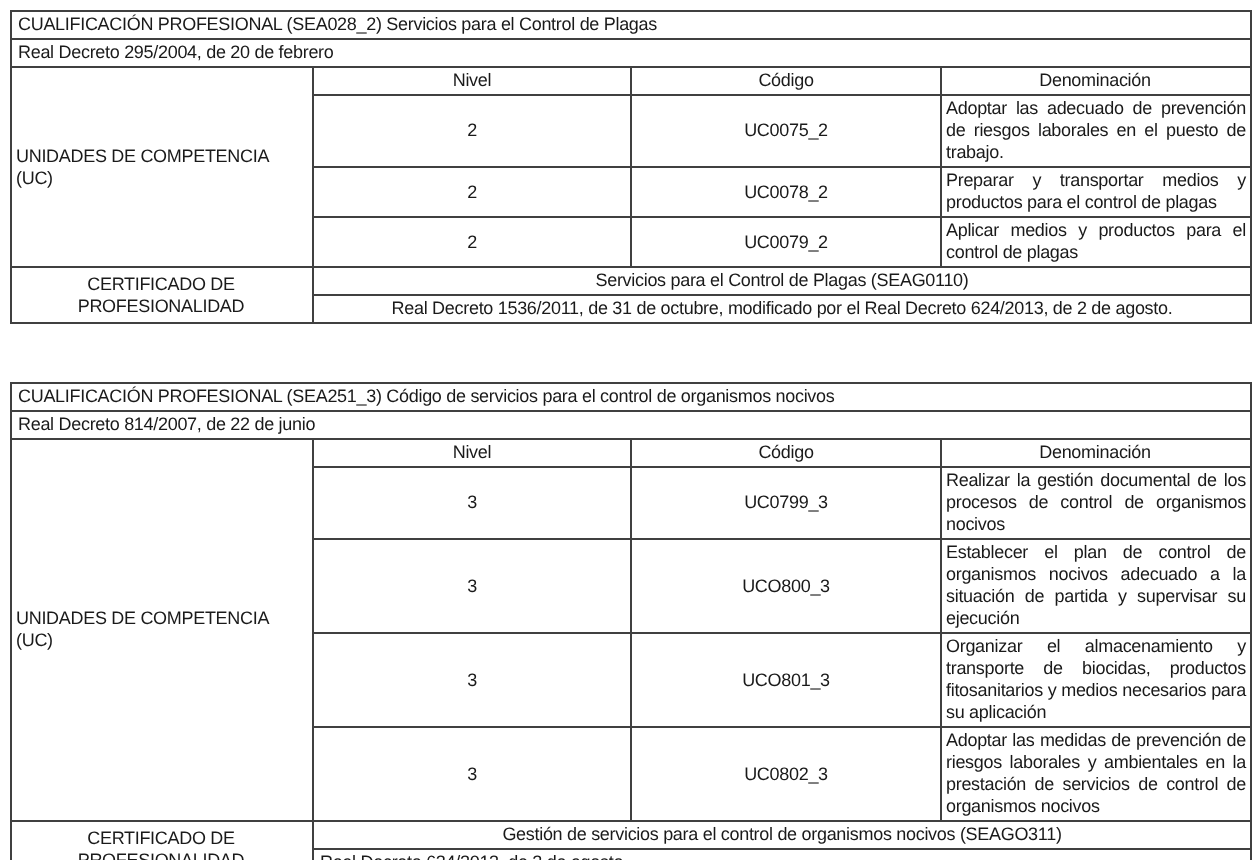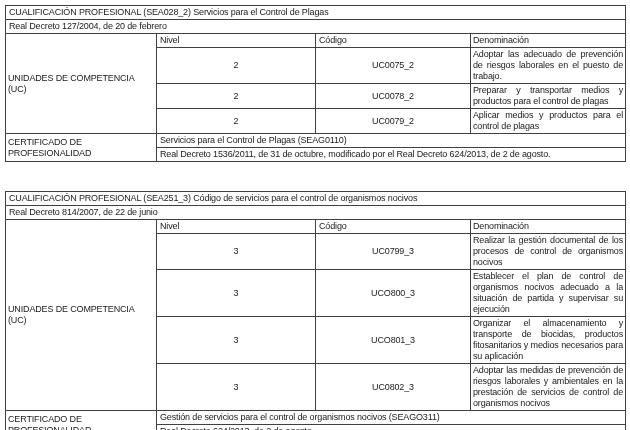--- a/index.html
+++ b/index.html
@@ -26,22 +26,22 @@
     margin-top: 29px;
   }
   td {
     border: 1px solid #404040;
     padding: 1px 3px;
     vertical-align: middle;
     line-height: 11px;
     overflow: hidden;
   }
   td.title-cell { font-weight: normal; }
-  td.col-hd { text-align: left; margin-left: 32px; }
-  td.col-hd-denom { text-align: left; padding-left: 2px; }
+  td.col-hd { text-align: center; margin-left: 32px; }
+  td.col-hd-denom { text-align: center; padding-left: 2px; }
   td.nivel-cell, td.codigo-cell { text-align: center; }
   td.denom-cell {
     text-align: justify;
     vertical-align: top;
     padding: 1px 2px;
   }
   td.uc-label-cell {
     vertical-align: middle;
     padding-left: 2px;
     margin-left: 12px;
@@ -53,40 +53,40 @@
   .narrow {
     display: inline-block;
     max-width: 100px;
   }
   
   tr.rh13 { height: 13px; }
   tr.rh11 { height: 11px; }
   tr.rh36 { height: 36px; }
   tr.rh24 { height: 24px; }
   tr.rh47 { height: 47px; }
-  tr.rh14 { height: 14px; }
+  tr.rh14 { height: 14px; text-align: center; }
 </style>
 </head>
 <body>
 
 <div class="doc">
 
   <table class="qtable">
     <colgroup>
       <col style="width:151px">
         <col style="width:159px">
         <col style="width:155px">
         <col style="width:155px">
     </colgroup>
     <tbody>
         <tr class="rh13">
       <td colspan="4" class="title-cell">CUALIFICACIÓN PROFESIONAL (SEA028_2) Servicios para el Control de Plagas</td>
     </tr>
     <tr class="rh11">
-      <td colspan="4" class="decree-cell">Real Decreto 127/2004, de 20 de febrero</td>
+      <td colspan="4" class="decree-cell">Real Decreto 295/2004, de 20 de febrero</td>
     </tr>
     <tr class="rh11">
       <td rowspan="4" class="uc-label-cell"><span>UNIDADES DE COMPETENCIA (UC)</span></td>
       <td class="col-hd">Nivel</td>
       <td class="col-hd">Código</td>
       <td class="col-hd-denom">Denominación</td>
     </tr>
     <tr class="rh36">
       <td class="nivel-cell">2</td>
       <td class="codigo-cell">UC0075_2</td>

